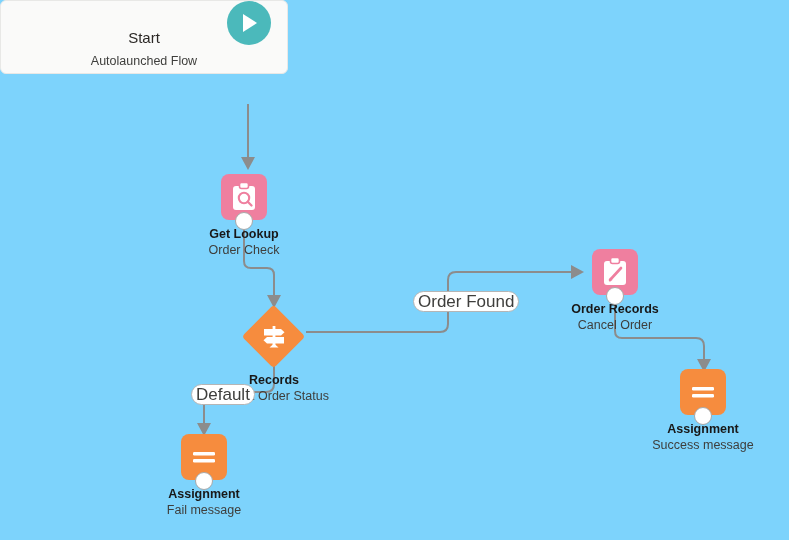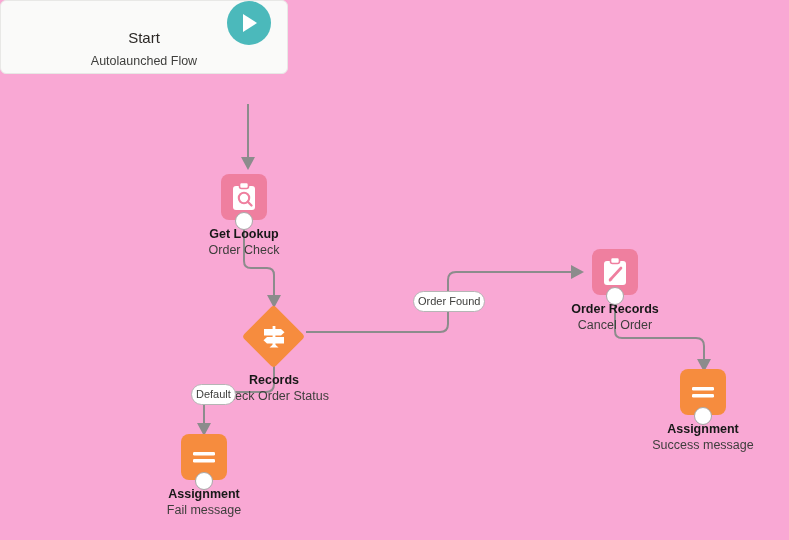--- a/index.html
+++ b/index.html
@@ -11,21 +11,21 @@
     width: 789px;
     height: 540px;
     background: #ffffff;
     font-family: "Liberation Sans", sans-serif;
     overflow: hidden;
   }
   #canvas {
     position: relative;
     width: 789px;
     height: 540px;
-    background: #f9a8d4;
+    background: #7dd3fc;
   }
   
   #connectors {
     position: absolute;
     left: 0;
     top: 0;
     width: 789px;
     height: 540px;
     pointer-events: none;
   }
@@ -151,21 +151,21 @@
   
   .pill {
     position: absolute;
     box-sizing: border-box;
     background: #ffffff;
     border: 1px solid #b5b5b5;
     border-radius: 12px;
     height: 21px;
     line-height: 19px;
     padding: 0 4px;
-    font-size: 11px;
+    font-size: 17px;
     color: #3e3e3c;
     white-space: nowrap;
   }
   
   #getrecords-node { left: 182px; top: 174px; width: 124px; }
   #decision-node   { left: 243px; top: 306px; width: 62px;  }
   #update-node     { left: 553px; top: 249px; width: 124px; }
   #assign-success-node { left: 641px; top: 369px; width: 124px; }
   #assign-fail-node    { left: 142px; top: 434px; width: 124px; }
   

